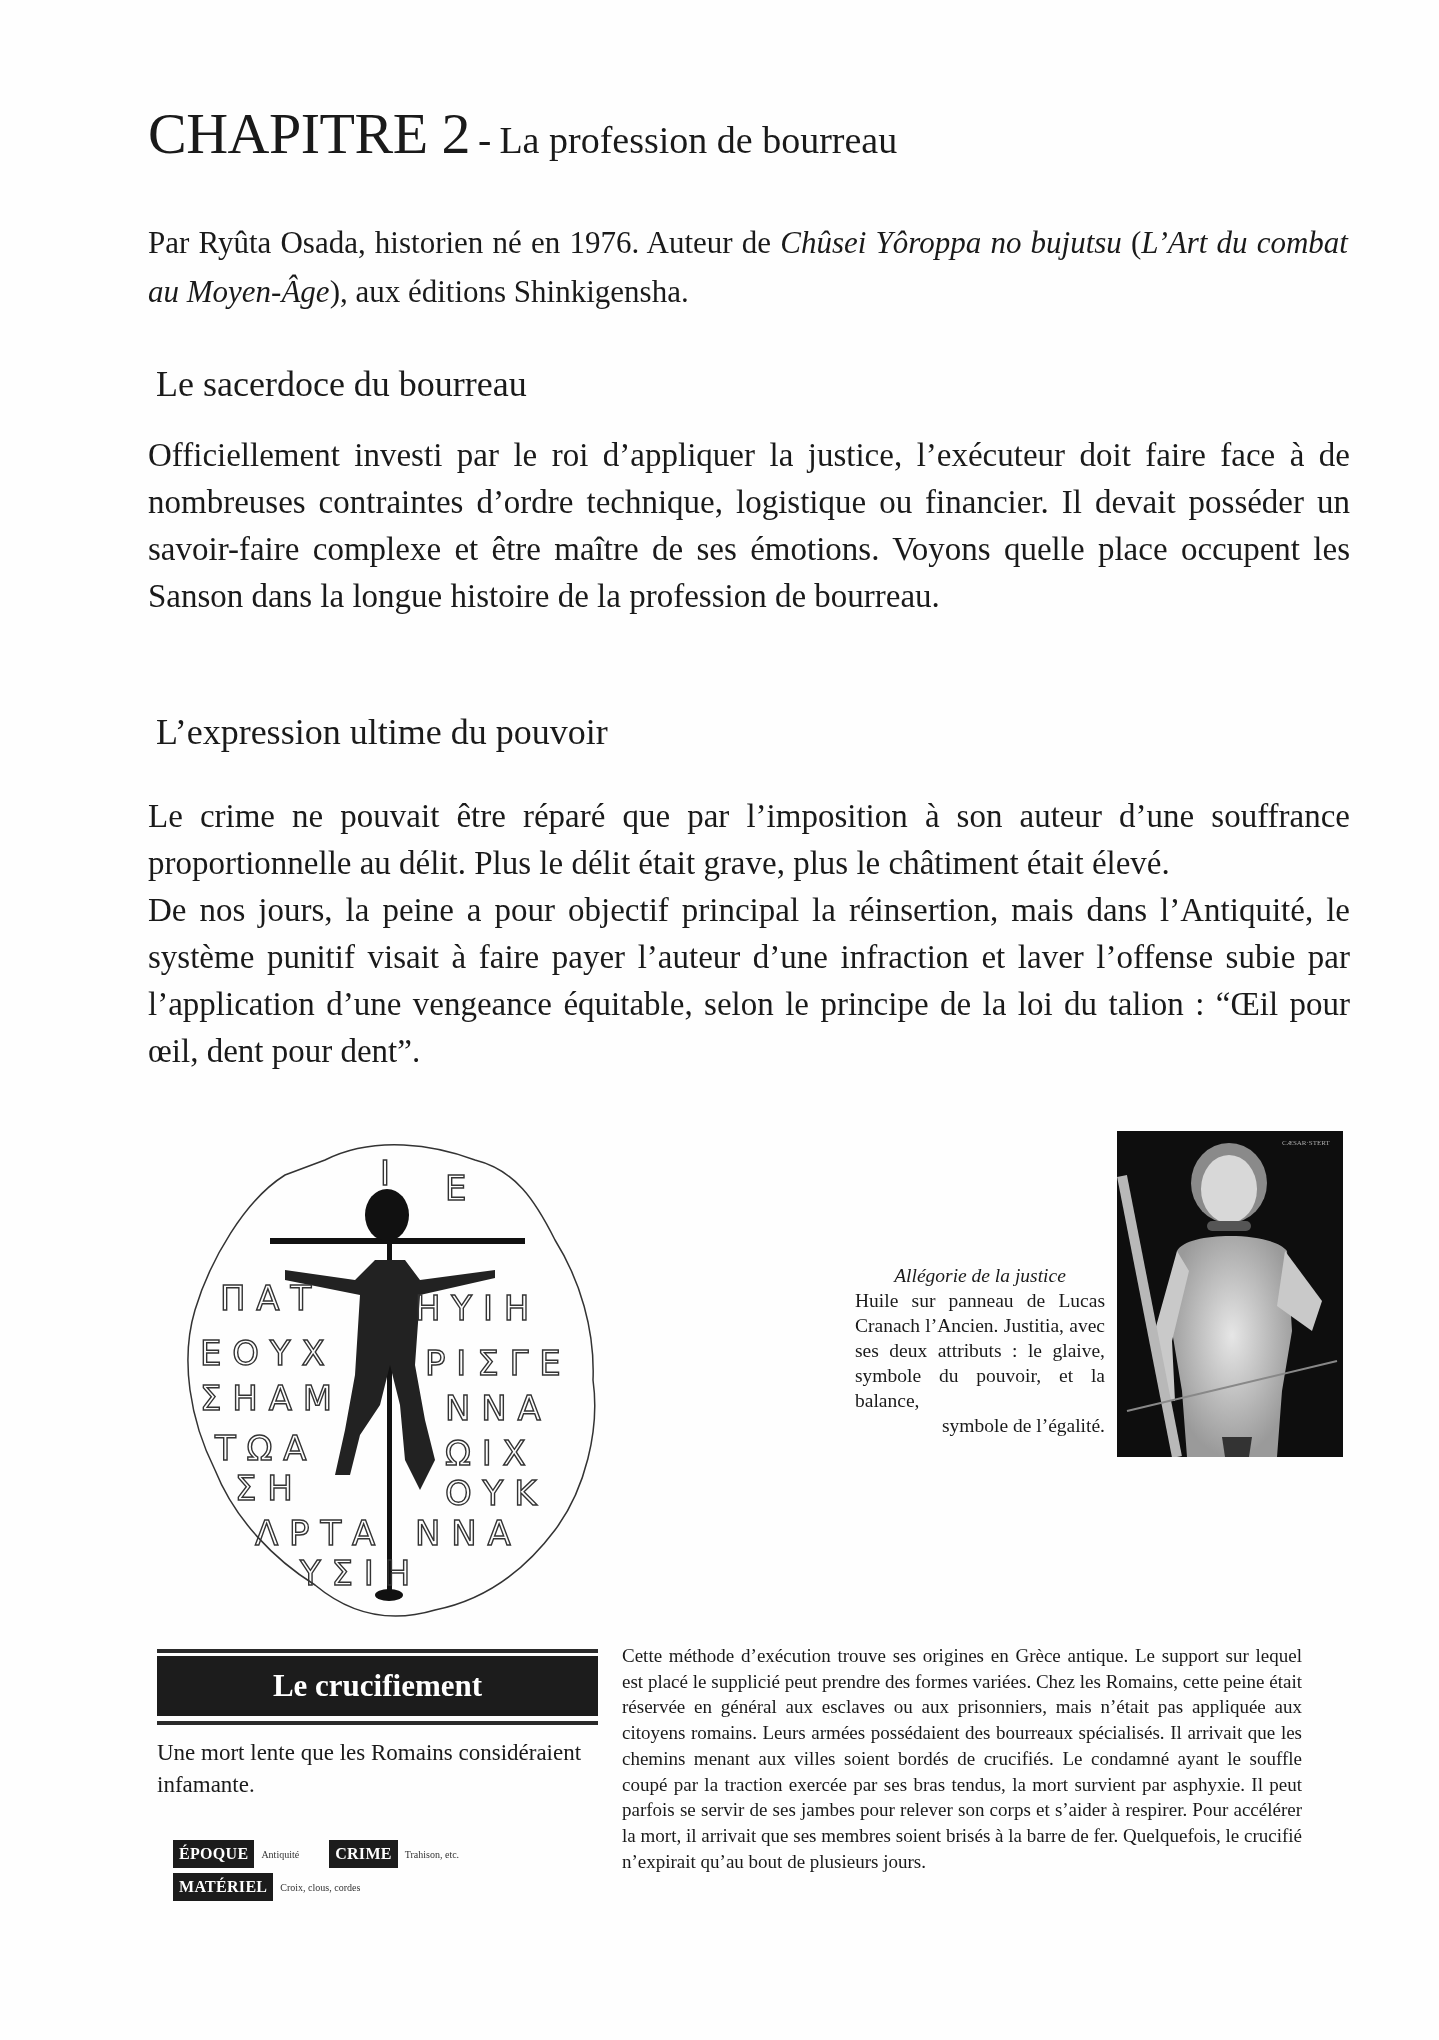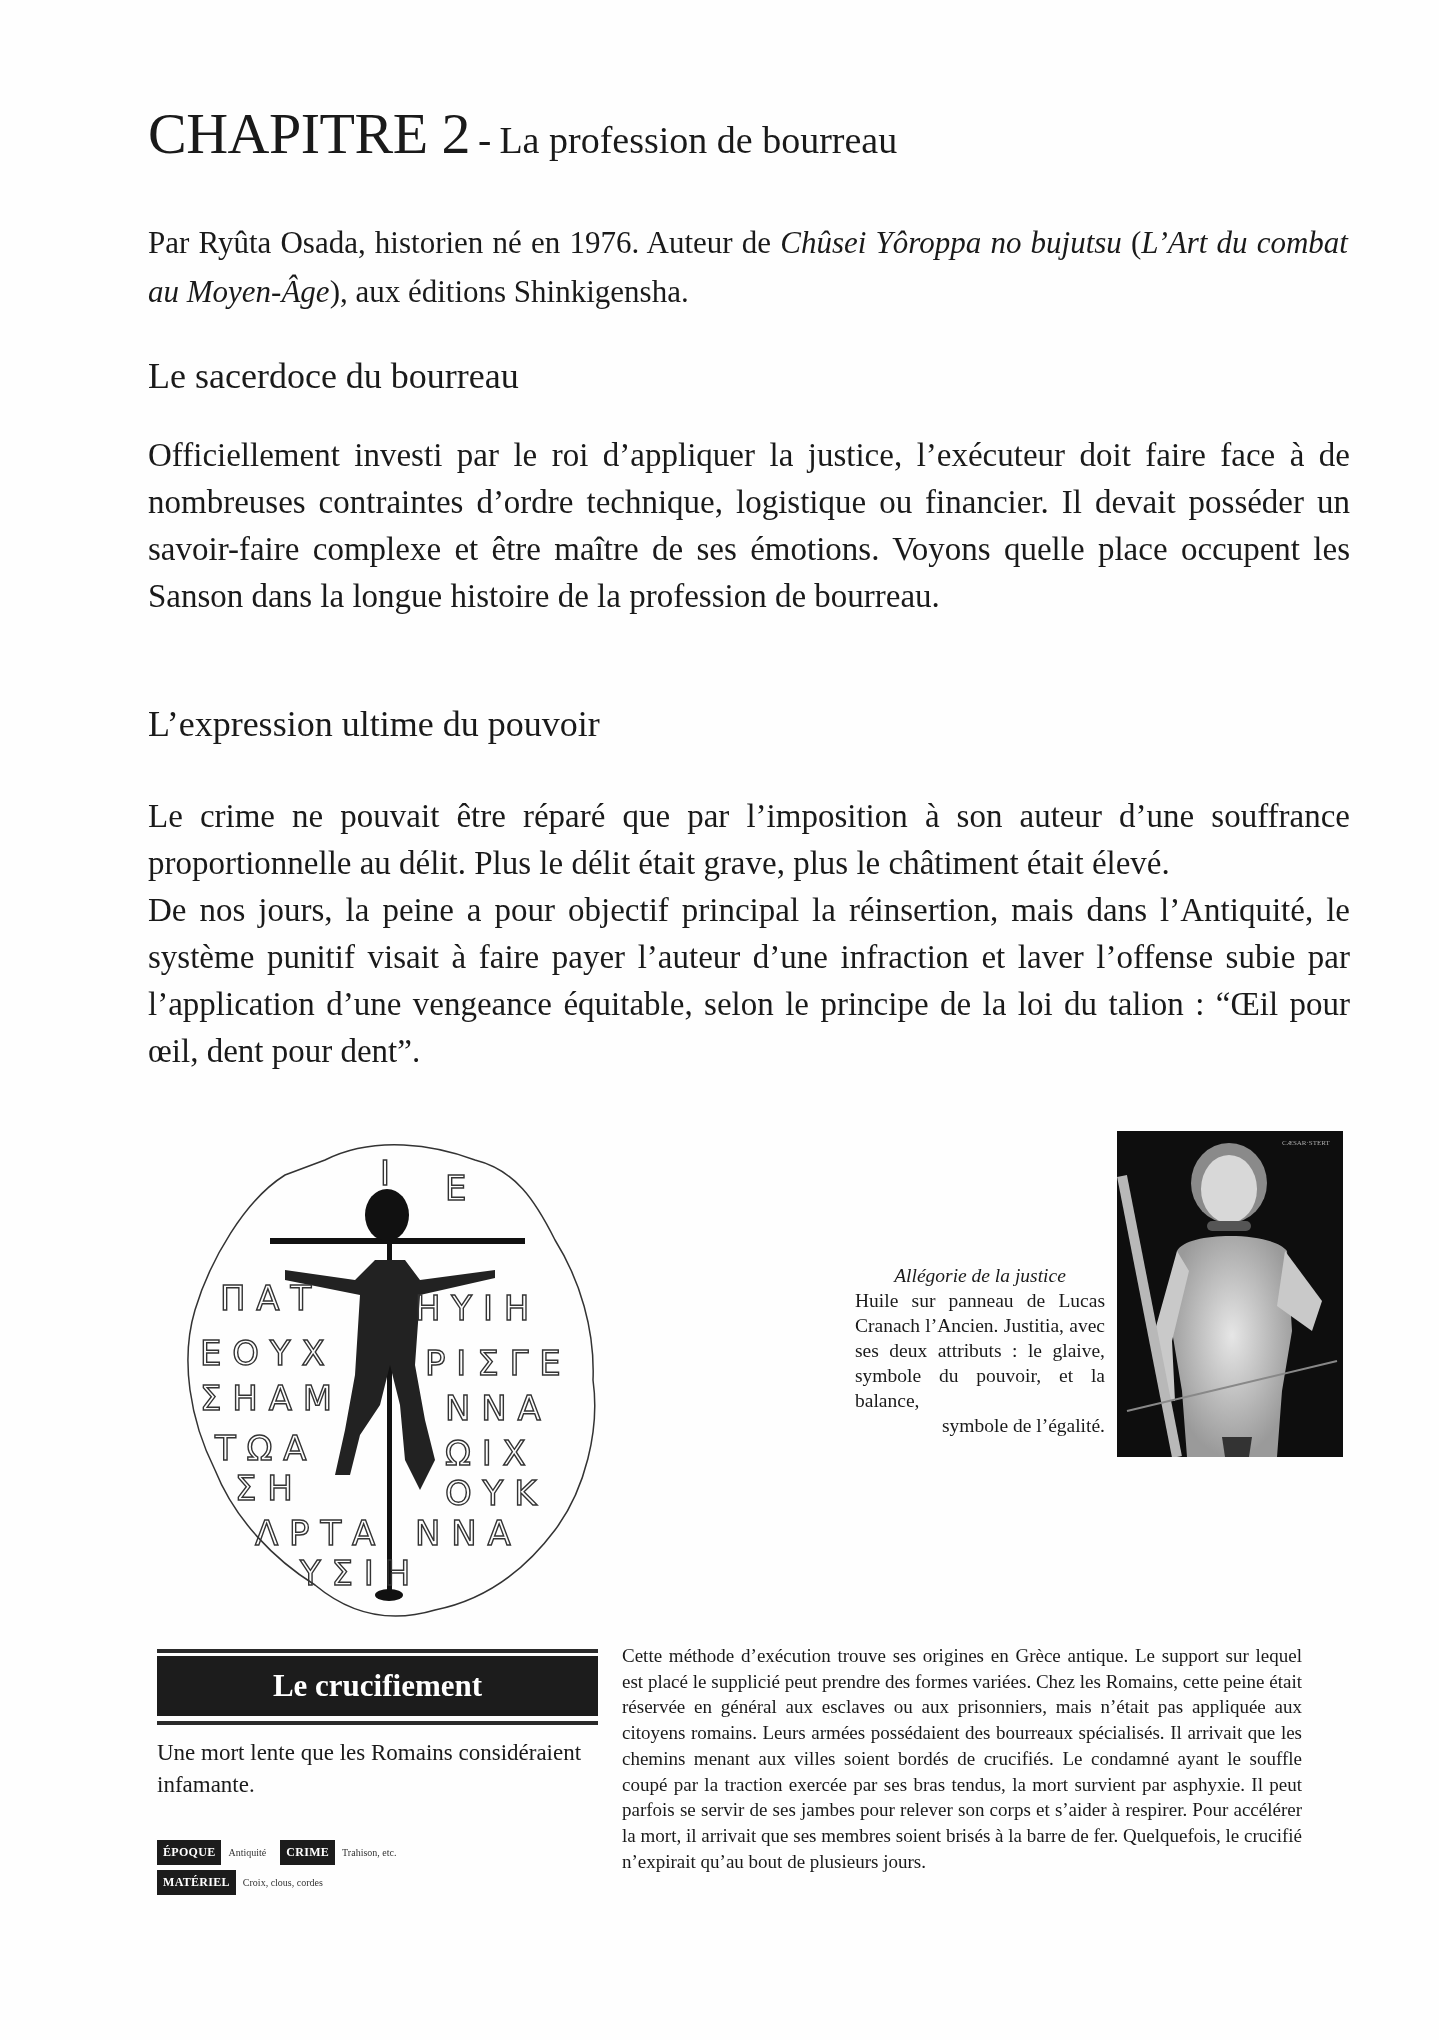--- a/index.html
+++ b/index.html
@@ -4,39 +4,39 @@
 <style>
   html, body { margin: 0; padding: 0; background: #fefefe; }
   body { width: 1439px; height: 2040px; position: relative; overflow: hidden;
          font-family: "Liberation Serif", "DejaVu Serif", serif; color: #1a1a1a; }
   .abs { position: absolute; }
   .title { left: 148px; top: 100px; white-space: nowrap; }
   .title .big { font-size: 58px; letter-spacing: -0.5px; }
   .title .dash { font-size: 40px; margin: 0 8px; }
   .title .sub { font-size: 38px; }
   .byline { left: 148px; top: 218px; width: 1200px; font-size: 31px; line-height: 49px; text-align: justify; }
-  .h2 { font-size: 36px; font-weight: normal; margin: 0; }
+  .h2 { font-size: 36px; font-weight: normal; margin: 8px; }
   .h2a { left: 148px; top: 355px; }
   .para { font-size: 33px; line-height: 47px; text-align: justify; text-align-last: left; width: 1202px; left: 148px; margin: 0; }
   .p1 { top: 432px; }
   .h2b { left: 148px; top: 703px; }
   .p2 { top: 793px; }
   .illus { left: 175px; top: 1130px; width: 450px; height: 500px; }
   .caption { left: 855px; top: 1263px; width: 250px; font-size: 19.5px; line-height: 25px; text-align: justify; }
   .caption .it { font-style: italic; display: block; text-align: center; }
   .caption .last { text-align: right; display: block; }
   .painting { left: 1117px; top: 1131px; width: 226px; height: 326px; background: #111; }
   .banner { left: 157px; top: 1649px; width: 441px; height: 76px; }
   .banner .rule { position: absolute; left: 0; right: 0; height: 4px; background: #2a2a2a; }
   .banner .box { position: absolute; left: 0; right: 0; top: 7px; height: 60px; background: #1c1c1c;
                  color: #fff; font-size: 31px; font-weight: bold; text-align: center; line-height: 60px; }
   .lead { left: 157px; top: 1737px; width: 445px; font-size: 23px; line-height: 32px; }
   .tags { left: 157px; top: 1840px; font-size: 10px; }
   .tagrow { display: flex; align-items: center; margin-bottom: 5px; }
-  .tag { background: #1c1c1c; color: #fff; font-weight: bold; font-size: 12px; padding: 5px 6px; margin-right: 7px; letter-spacing: 0.3px; }
+  .tag { background: #1c1c1c; color: #fff; font-weight: bold; font-size: 16px; padding: 5px 6px; margin-right: 7px; letter-spacing: 0.3px; margin-left: 16px; }
   .tagval { margin-right: 14px; color: #333; text-align: right; }
   .col2 { left: 622px; top: 1643px; width: 680px; font-size: 19px; line-height: 25.7px; text-align: justify; text-align-last: left; }
 </style>
 </head>
 <body>
 
 <div class="abs title">
   <span class="big">CHAPITRE 2</span><span class="dash">-</span><span class="sub">La profession de bourreau</span>
 </div>
 

